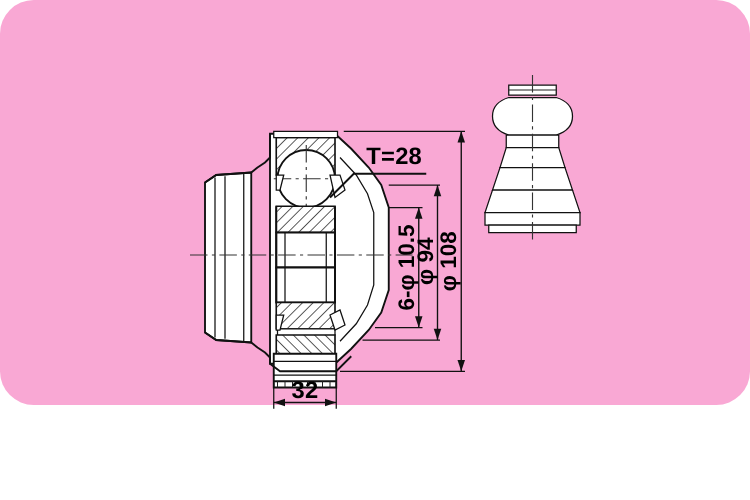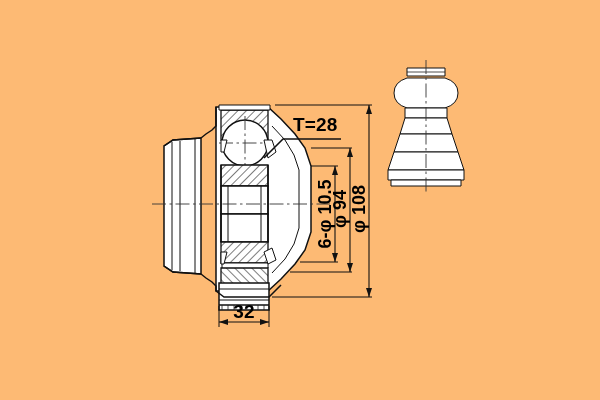--- a/index.html
+++ b/index.html
@@ -9,22 +9,23 @@
   }
   body {
     width: 600px;
     height: 400px;
     overflow: hidden;
     font-family: "Liberation Sans", sans-serif;
   }
   #drawing-root {
     position: relative;
     width: 600px;
-    height: 400px;
-    background: #fdba74;
+    height: 324px;
+    background: #f9a8d4;
+    border-radius: 27px;
   }
   svg#cv-joint-drawing {
     display: block;
     width: 600px;
     height: 400px;
   }
   .outline {
     fill: none;
     stroke: #111111;
     stroke-width: 1.5;

